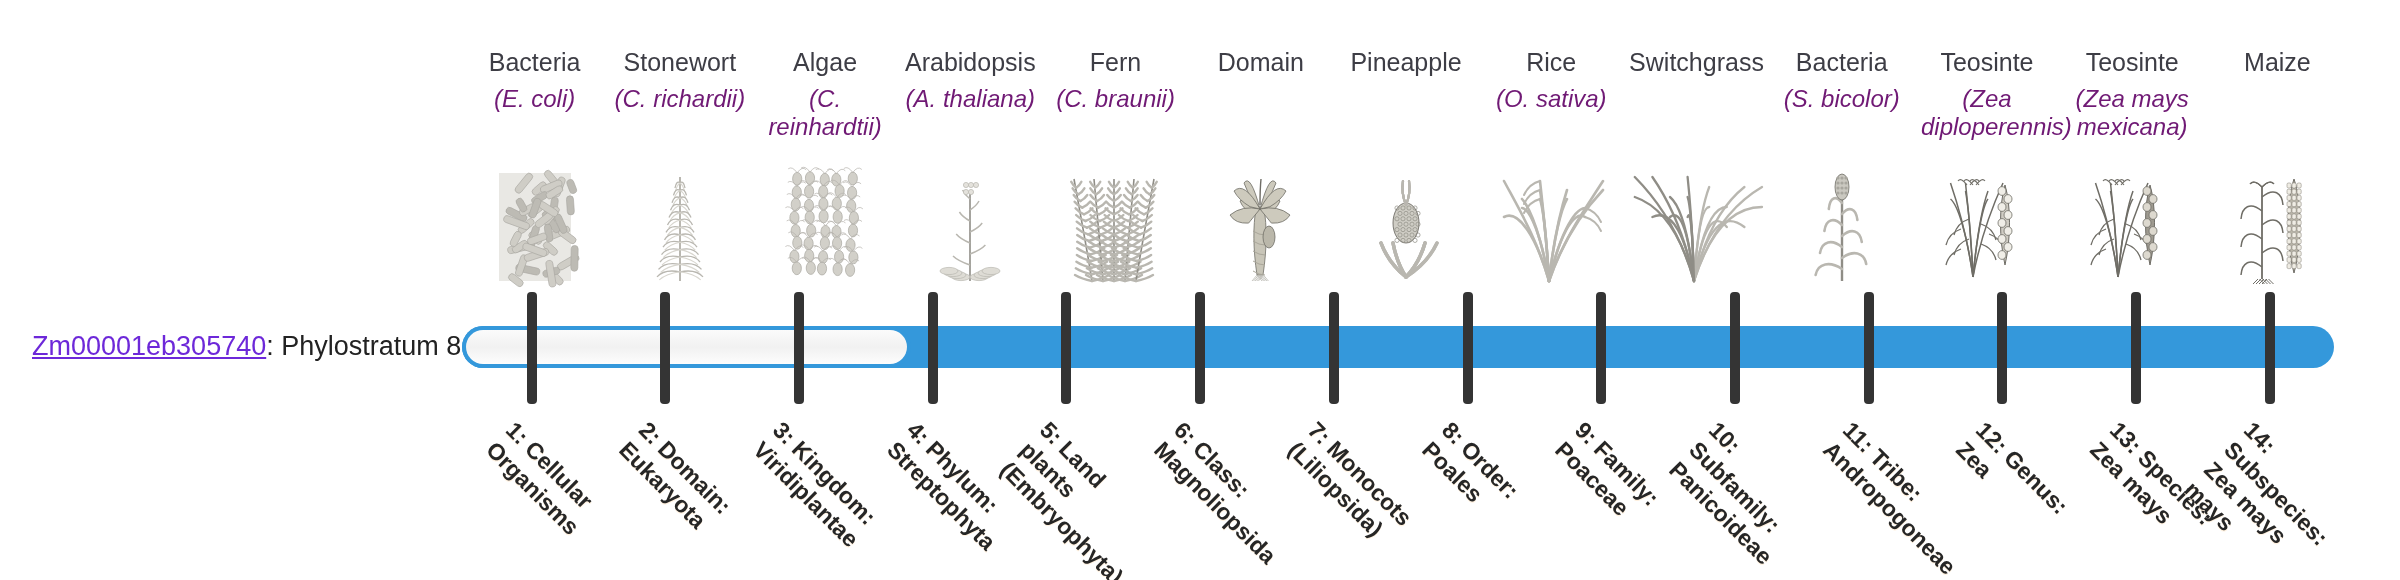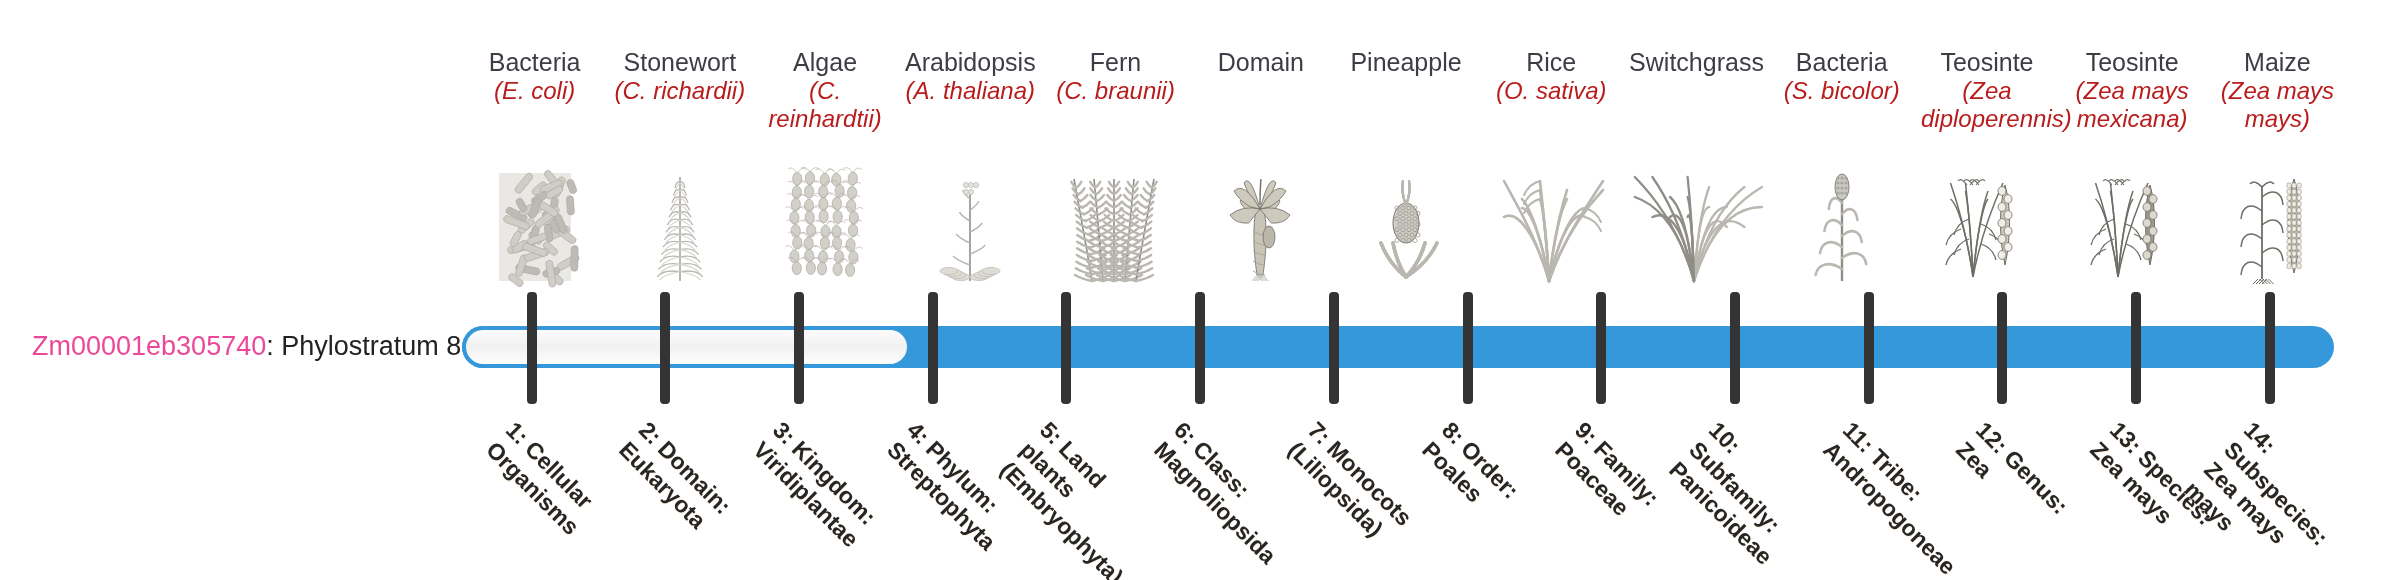--- a/index.html
+++ b/index.html
@@ -25,21 +25,22 @@
     left: 0;
     top: 333px;
     width: 450px;
     text-align: right;
     font-size: 27px;
     color: #222222;
     white-space: nowrap;
     line-height: 1;
   }
   #gene-label .gene-id {
-    color: #ec4899;
+    color: #6d28d9;
+    text-decoration: underline;
     cursor: pointer;
     margin-left: 32px;
   }
 
   
   #species-row {
     position: absolute;
     left: 462px;
     top: 48px;
     width: 1888px;
@@ -57,23 +58,24 @@
     align-items: center;
   }
   .species-common {
     font-size: 25px;
     color: #3d3d45;
     line-height: 1.15;
     text-align: center;
     white-space: nowrap;
   }
   .species-latin {
+    margin-top: 8px;
     font-size: 24px;
     font-style: italic;
-    color: #b91c1c;
+    color: #701a75;
     line-height: 1.18;
     text-align: center;
     width: 132px;
   }
   .species-art {
     position: absolute;
     top: 118px;
     left: 50%;
     transform: translateX(-50%);
     width: 122px;
@@ -820,21 +822,20 @@
             <ellipse cx="53" cy="54" rx="4" ry="4.4" fill="#ddd9cf" stroke="#6f6d66" stroke-width="0.8"></ellipse>
             <ellipse cx="59" cy="62" rx="4" ry="4.4" fill="#ddd9cf" stroke="#6f6d66" stroke-width="0.8"></ellipse>
             <ellipse cx="53" cy="70" rx="4" ry="4.4" fill="#ddd9cf" stroke="#6f6d66" stroke-width="0.8"></ellipse>
             <ellipse cx="59" cy="78" rx="4" ry="4.4" fill="#ddd9cf" stroke="#6f6d66" stroke-width="0.8"></ellipse>
             <ellipse cx="53" cy="86" rx="4" ry="4.4" fill="#ddd9cf" stroke="#6f6d66" stroke-width="0.8"></ellipse>
           </svg>
         </div>
       </div>
       <div class="species-col">
         <div class="species-common">Maize</div>
-        <div class="species-latin">(Zea mays mays)</div>
         <div class="species-art">
           <svg width="78" height="112" viewBox="0 0 78 112">
             <path d="M24 110 L24 18" stroke="#6f6d66" stroke-width="1.8"></path>
             <path d="M24 98 C12 88 4 94 3 106" fill="none" stroke="#6f6d66" stroke-width="1.5"></path>
             <path d="M24 84 C36 74 44 80 45 92" fill="none" stroke="#6f6d66" stroke-width="1.5"></path>
             <path d="M24 70 C12 60 4 66 3 78" fill="none" stroke="#6f6d66" stroke-width="1.5"></path>
             <path d="M24 56 C36 46 44 52 45 64" fill="none" stroke="#6f6d66" stroke-width="1.5"></path>
             <path d="M24 42 C12 32 4 38 3 50" fill="none" stroke="#6f6d66" stroke-width="1.5"></path>
             <path d="M24 28 C36 18 44 24 45 36" fill="none" stroke="#6f6d66" stroke-width="1.5"></path>
             <path d="M24 18 q-8 -8 -12 -3" fill="none" stroke="#6f6d66" stroke-width="1.2"></path>

